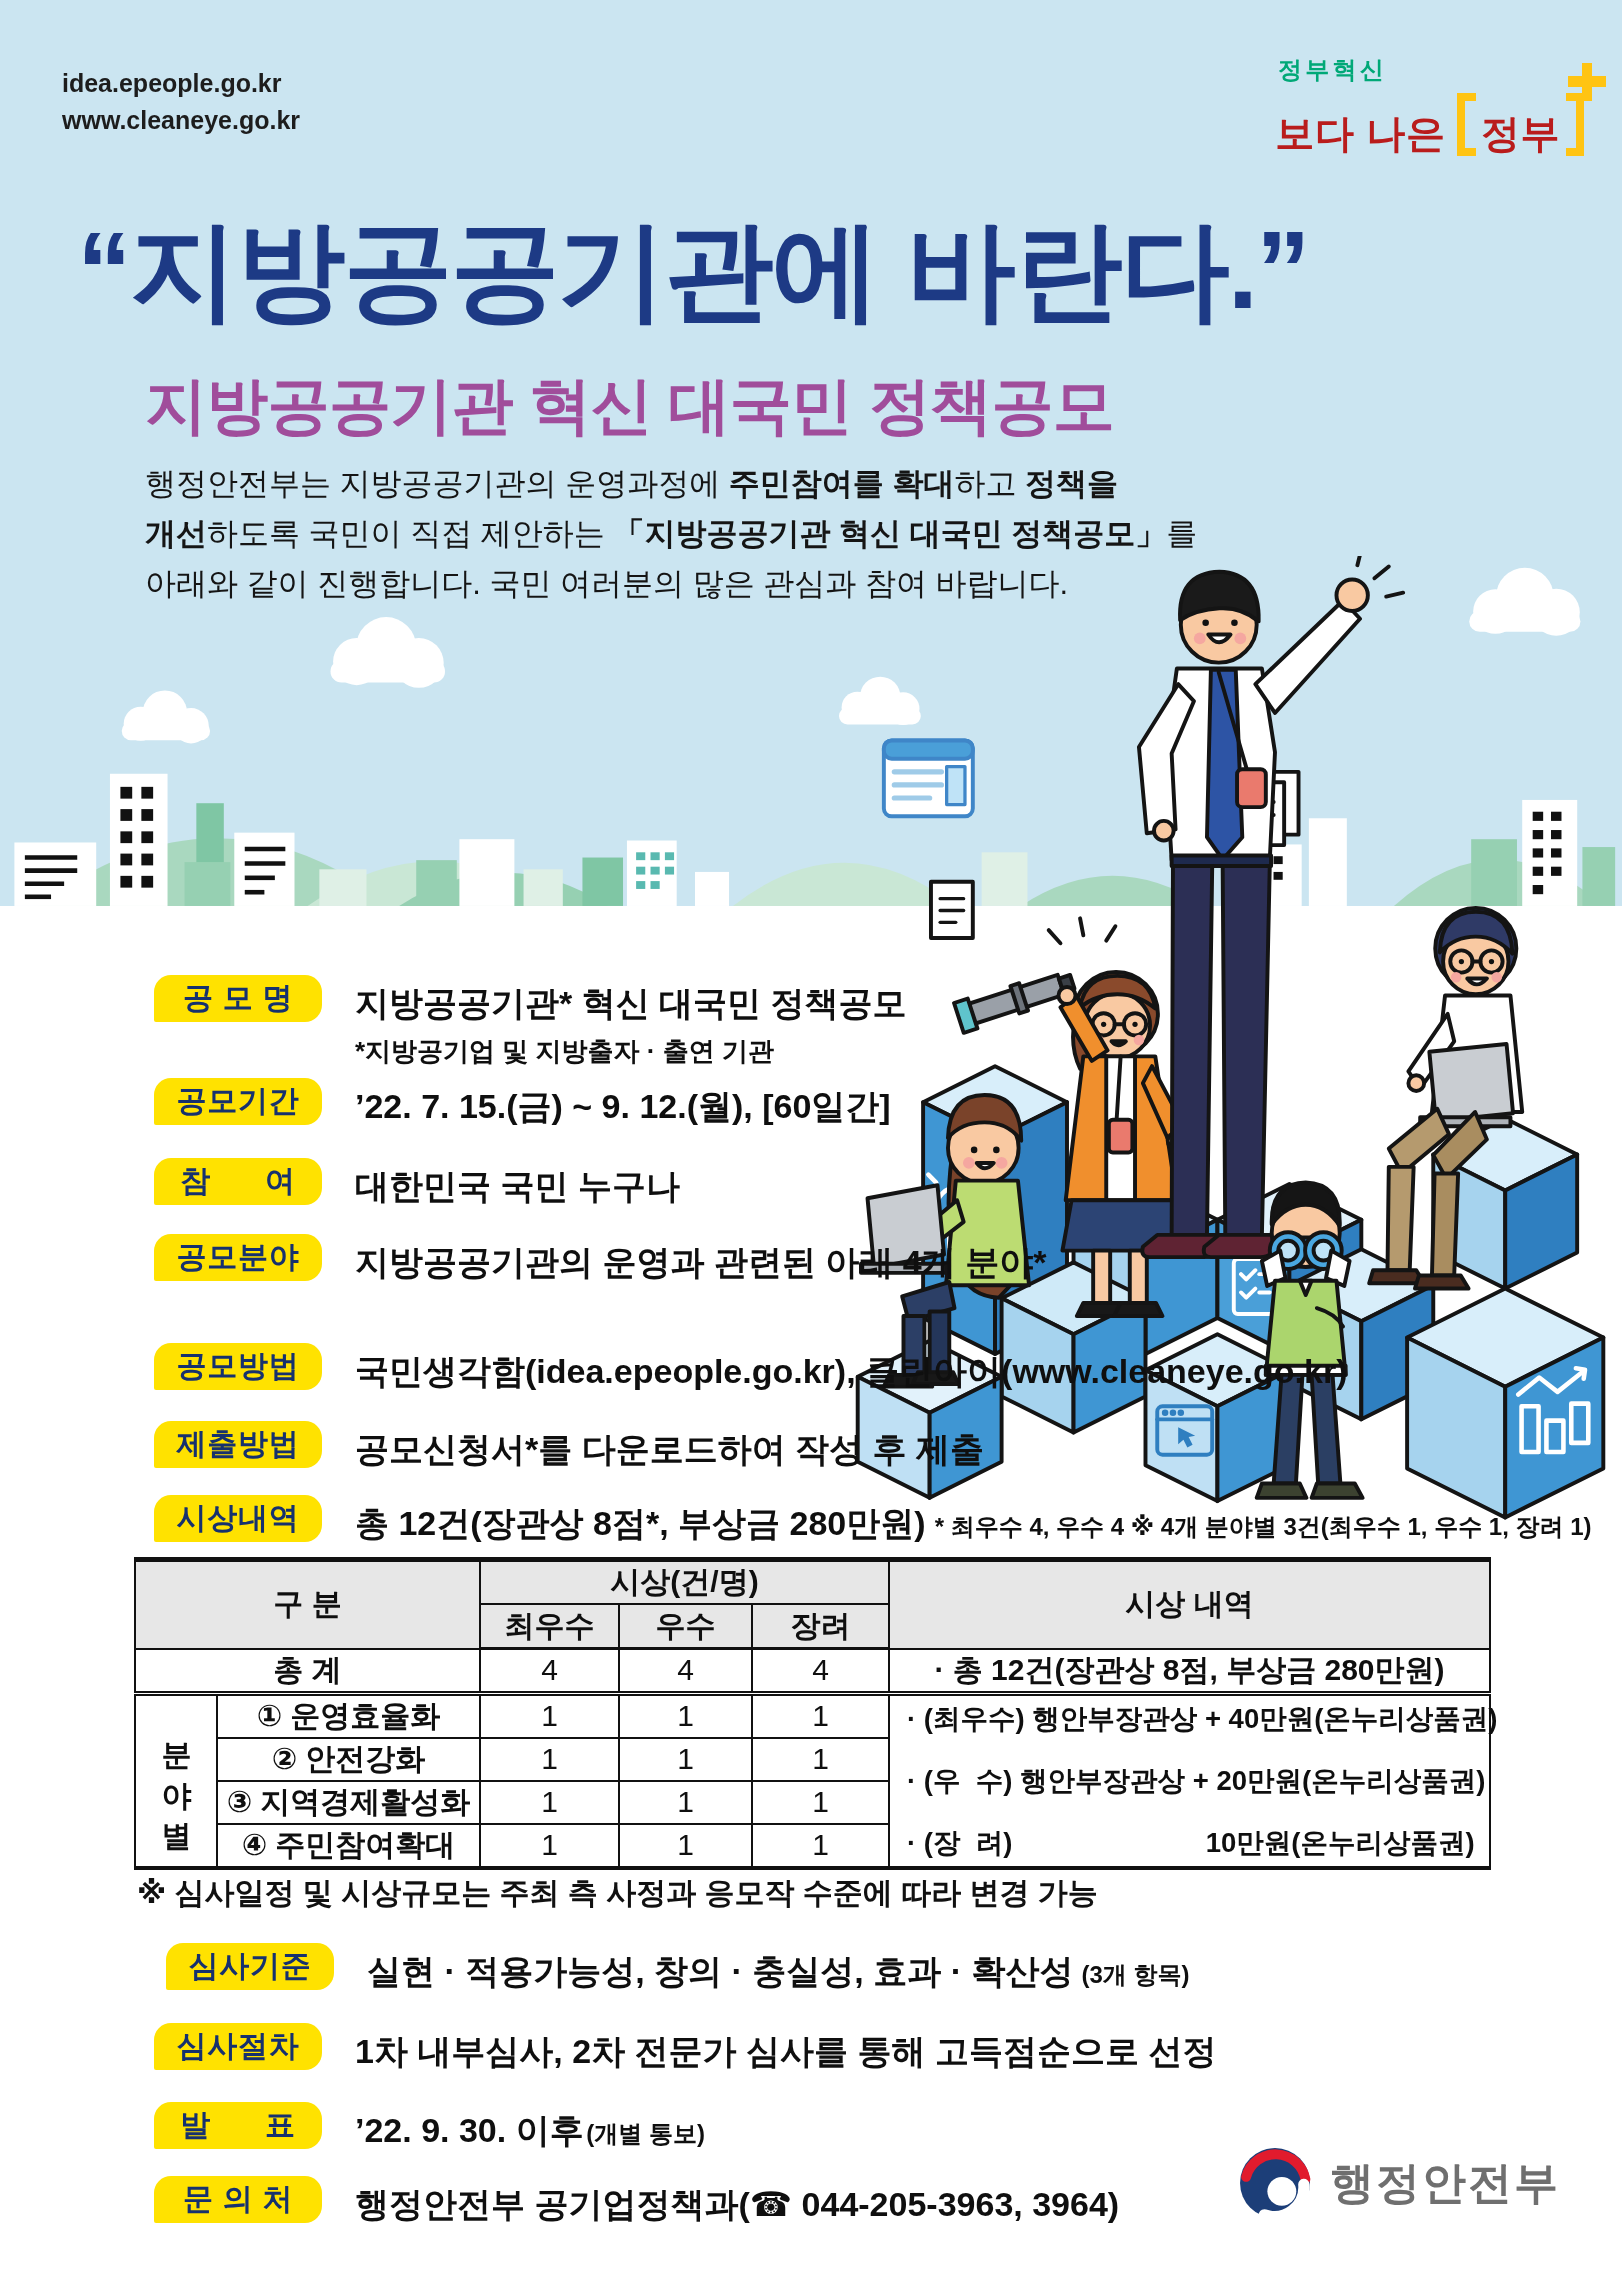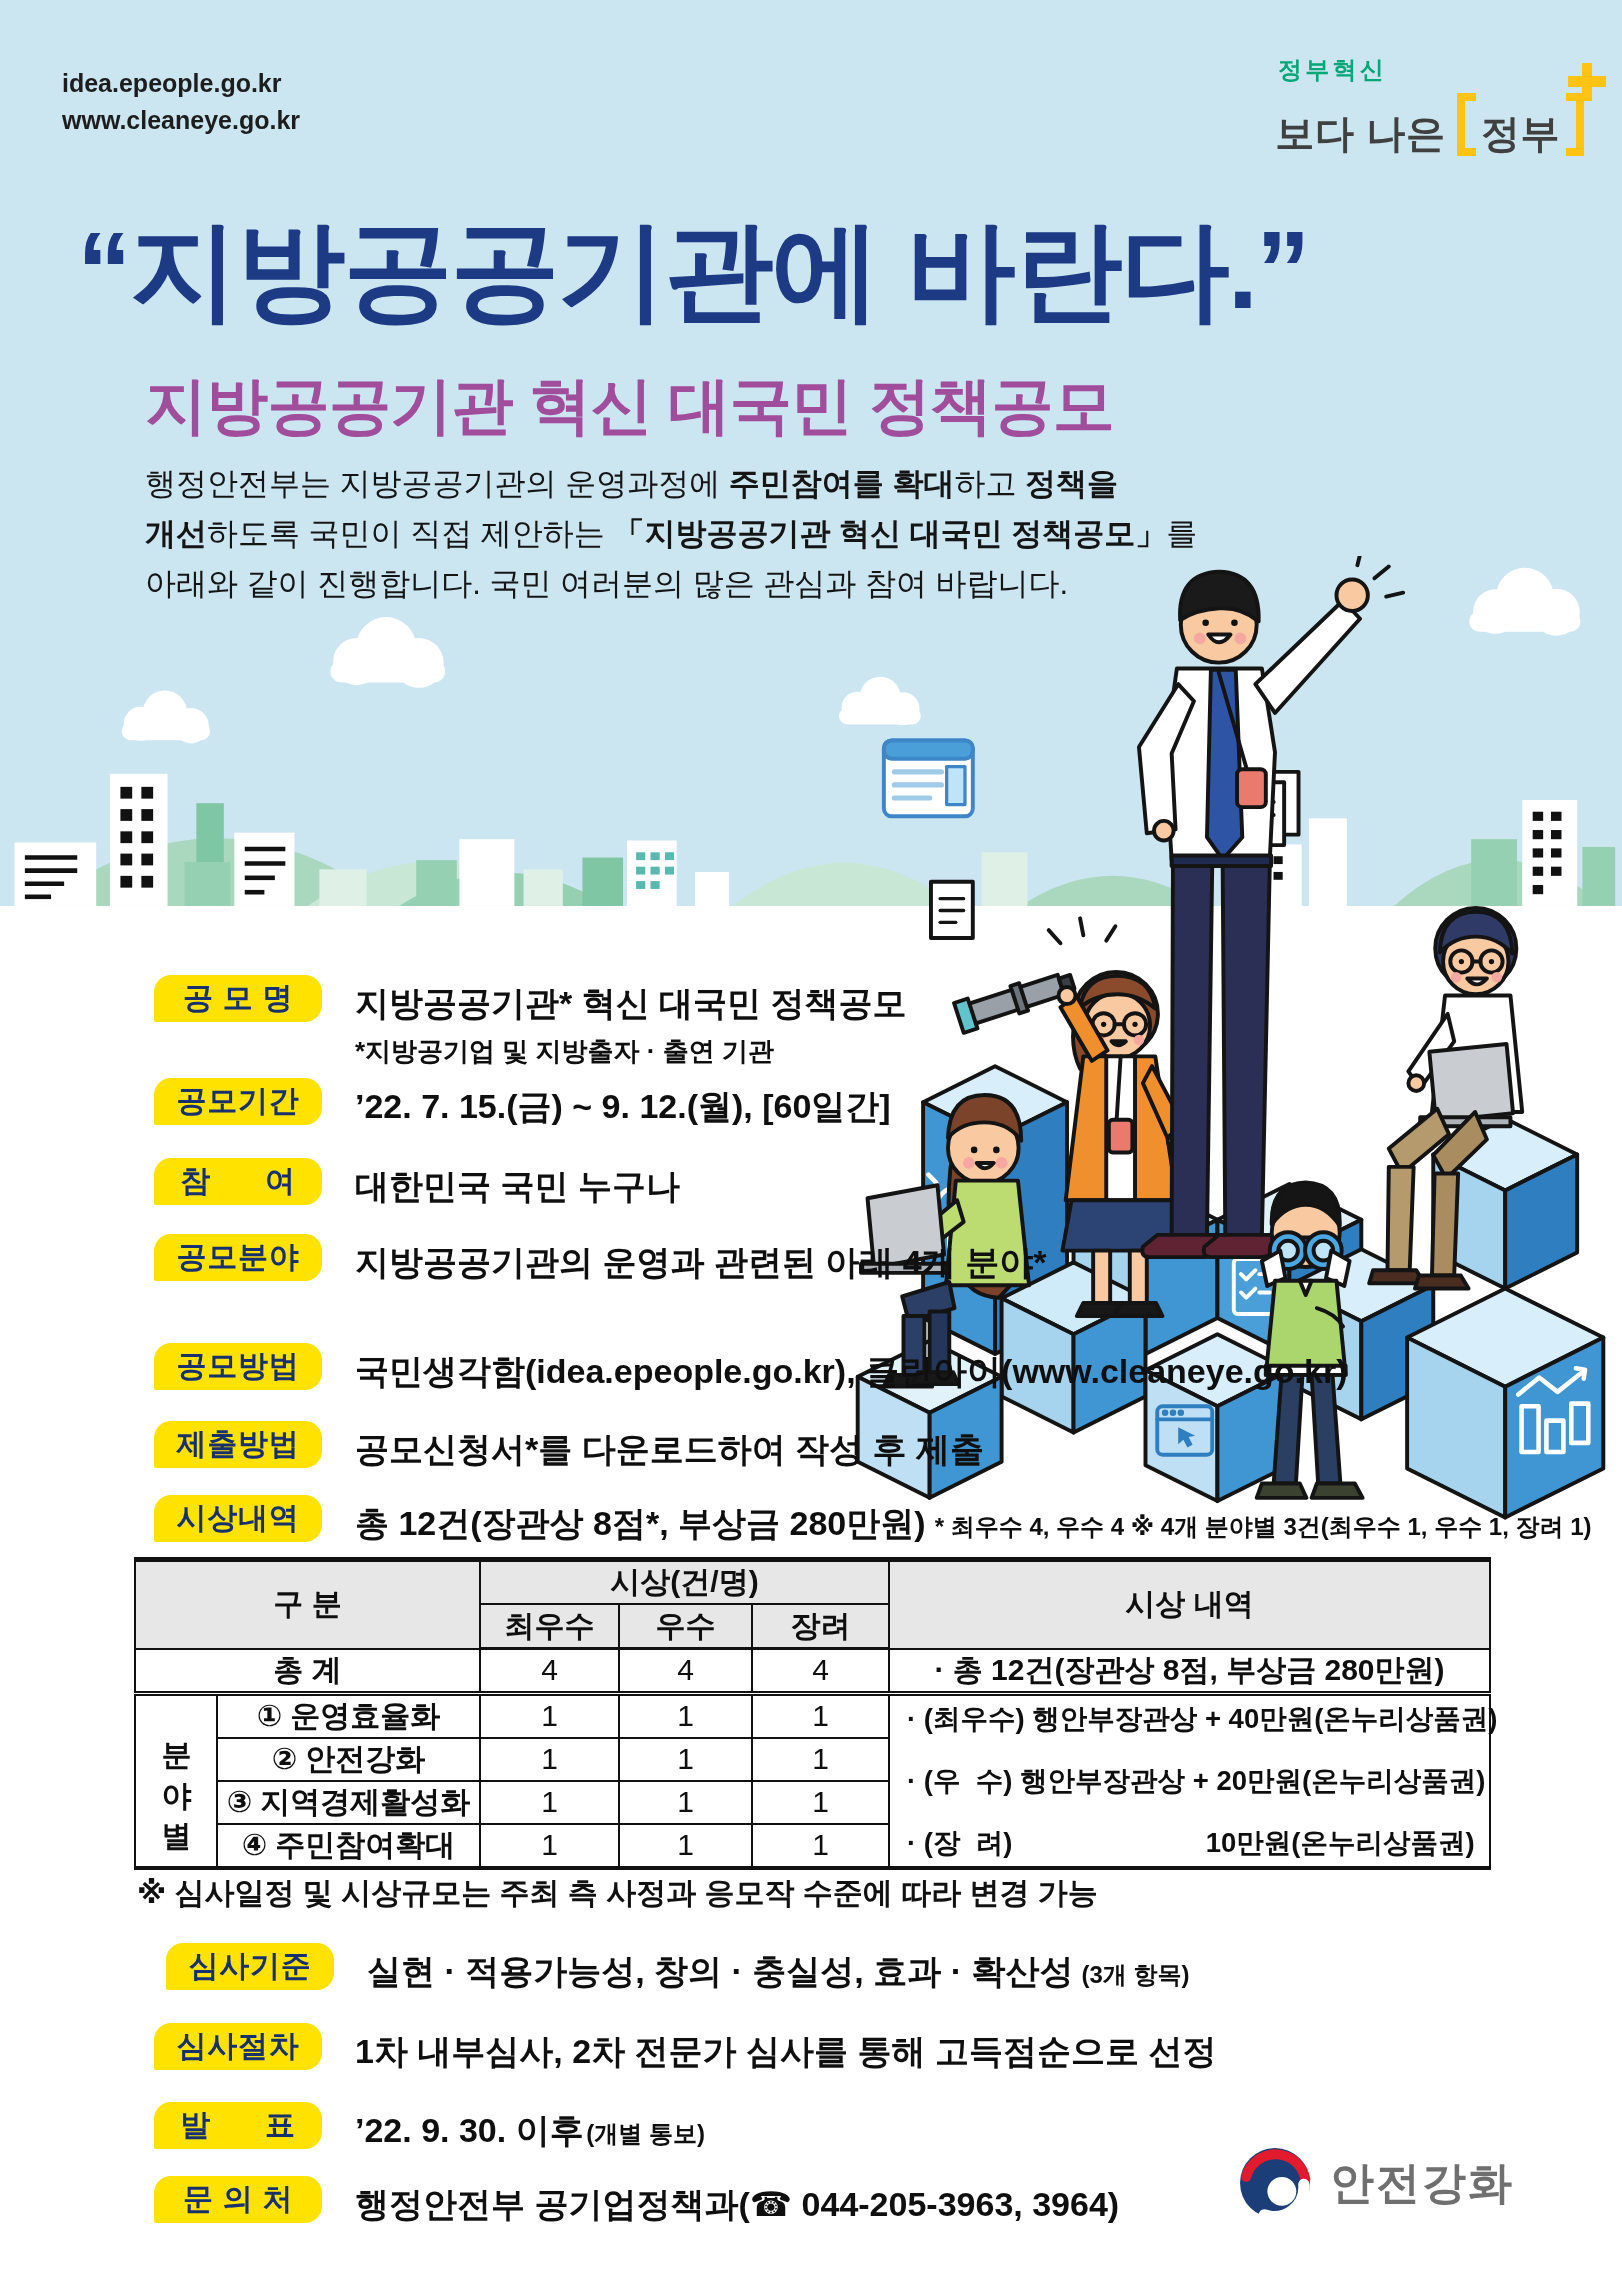--- a/index.html
+++ b/index.html
@@ -5,21 +5,21 @@
   html,body{margin:0;padding:0;background:#e9eef2;}
   .page{position:relative;width:1623px;height:2295px;background:#ffffff;overflow:hidden;
         font-family:"Liberation Sans","DejaVu Sans",sans-serif;color:#111;}
   .sky{position:absolute;left:0;top:0;width:1623px;height:906px;background:#cbe5f1;}
   .abs{position:absolute;}
 
   
   .urls{left:62px;top:65px;font-size:25px;font-weight:600;line-height:37px;color:#1d1d1d;}
   .gov-logo{right:39px;top:54px;text-align:left;}
   .gov-tagline{font-size:24px;font-weight:bold;color:#00a877;letter-spacing:3.3px;margin-left:2.6px;}
-  .gov-brand{position:relative;margin-top:6.5px;font-size:39px;font-weight:bold;color:#404040;letter-spacing:0.7px;}
+  .gov-brand{position:relative;margin-top:6.5px;font-size:39px;font-weight:bold;color:#b91c1c;letter-spacing:0.7px;}
   .bracket{display:inline-block;width:10.5px;height:47px;vertical-align:-9.2px;}
   .bracket.l{border-left:8.5px solid #ffc413;border-top:8.5px solid #ffc413;border-bottom:8.5px solid #ffc413;margin-right:5.2px;}
   .bracket.r{border-right:8.5px solid #ffc413;border-top:8.5px solid #ffc413;border-bottom:8.5px solid #ffc413;margin-left:5.2px;}
   .plus{position:absolute;right:-22px;top:-30px;width:38px;height:38px;}
   .plus::before{content:"";position:absolute;left:13.7px;top:0;width:10.5px;height:38px;background:#ffc413;}
   .plus::after{content:"";position:absolute;left:0;top:13.7px;width:38px;height:10.5px;background:#ffc413;}
 
   
   .main-title{left:77px;top:198px;width:1479px;font-size:109px;font-weight:bold;color:#1d3a85;letter-spacing:-2px;white-space:nowrap;}
   .sub-title{left:145px;top:364px;font-size:62px;font-weight:bold;color:#a04d9b;letter-spacing:-0.7px;}
@@ -589,17 +589,17 @@
       </div>
   </div>
 
   <div class="abs moi-logo">
     <svg width="76" height="76" viewBox="0 0 100 100">
       <circle cx="50" cy="50" r="46" fill="#1c3e78"></circle>
       <path d="M12 42 A 40 40 0 0 1 90 45" stroke="#e11b2d" stroke-width="13" fill="none" stroke-linecap="round"></path>
       <circle cx="59" cy="61" r="19" fill="#ffffff"></circle>
       <path d="M88 52 A 39 39 0 0 1 36 92" stroke="#ffffff" stroke-width="15" fill="none" stroke-linecap="round"></path>
     </svg>
-    <div class="moi-text">안전강화</div>
+    <div class="moi-text">행정안전부</div>
   </div>
 
 </div>
 
 
 </body></html>

